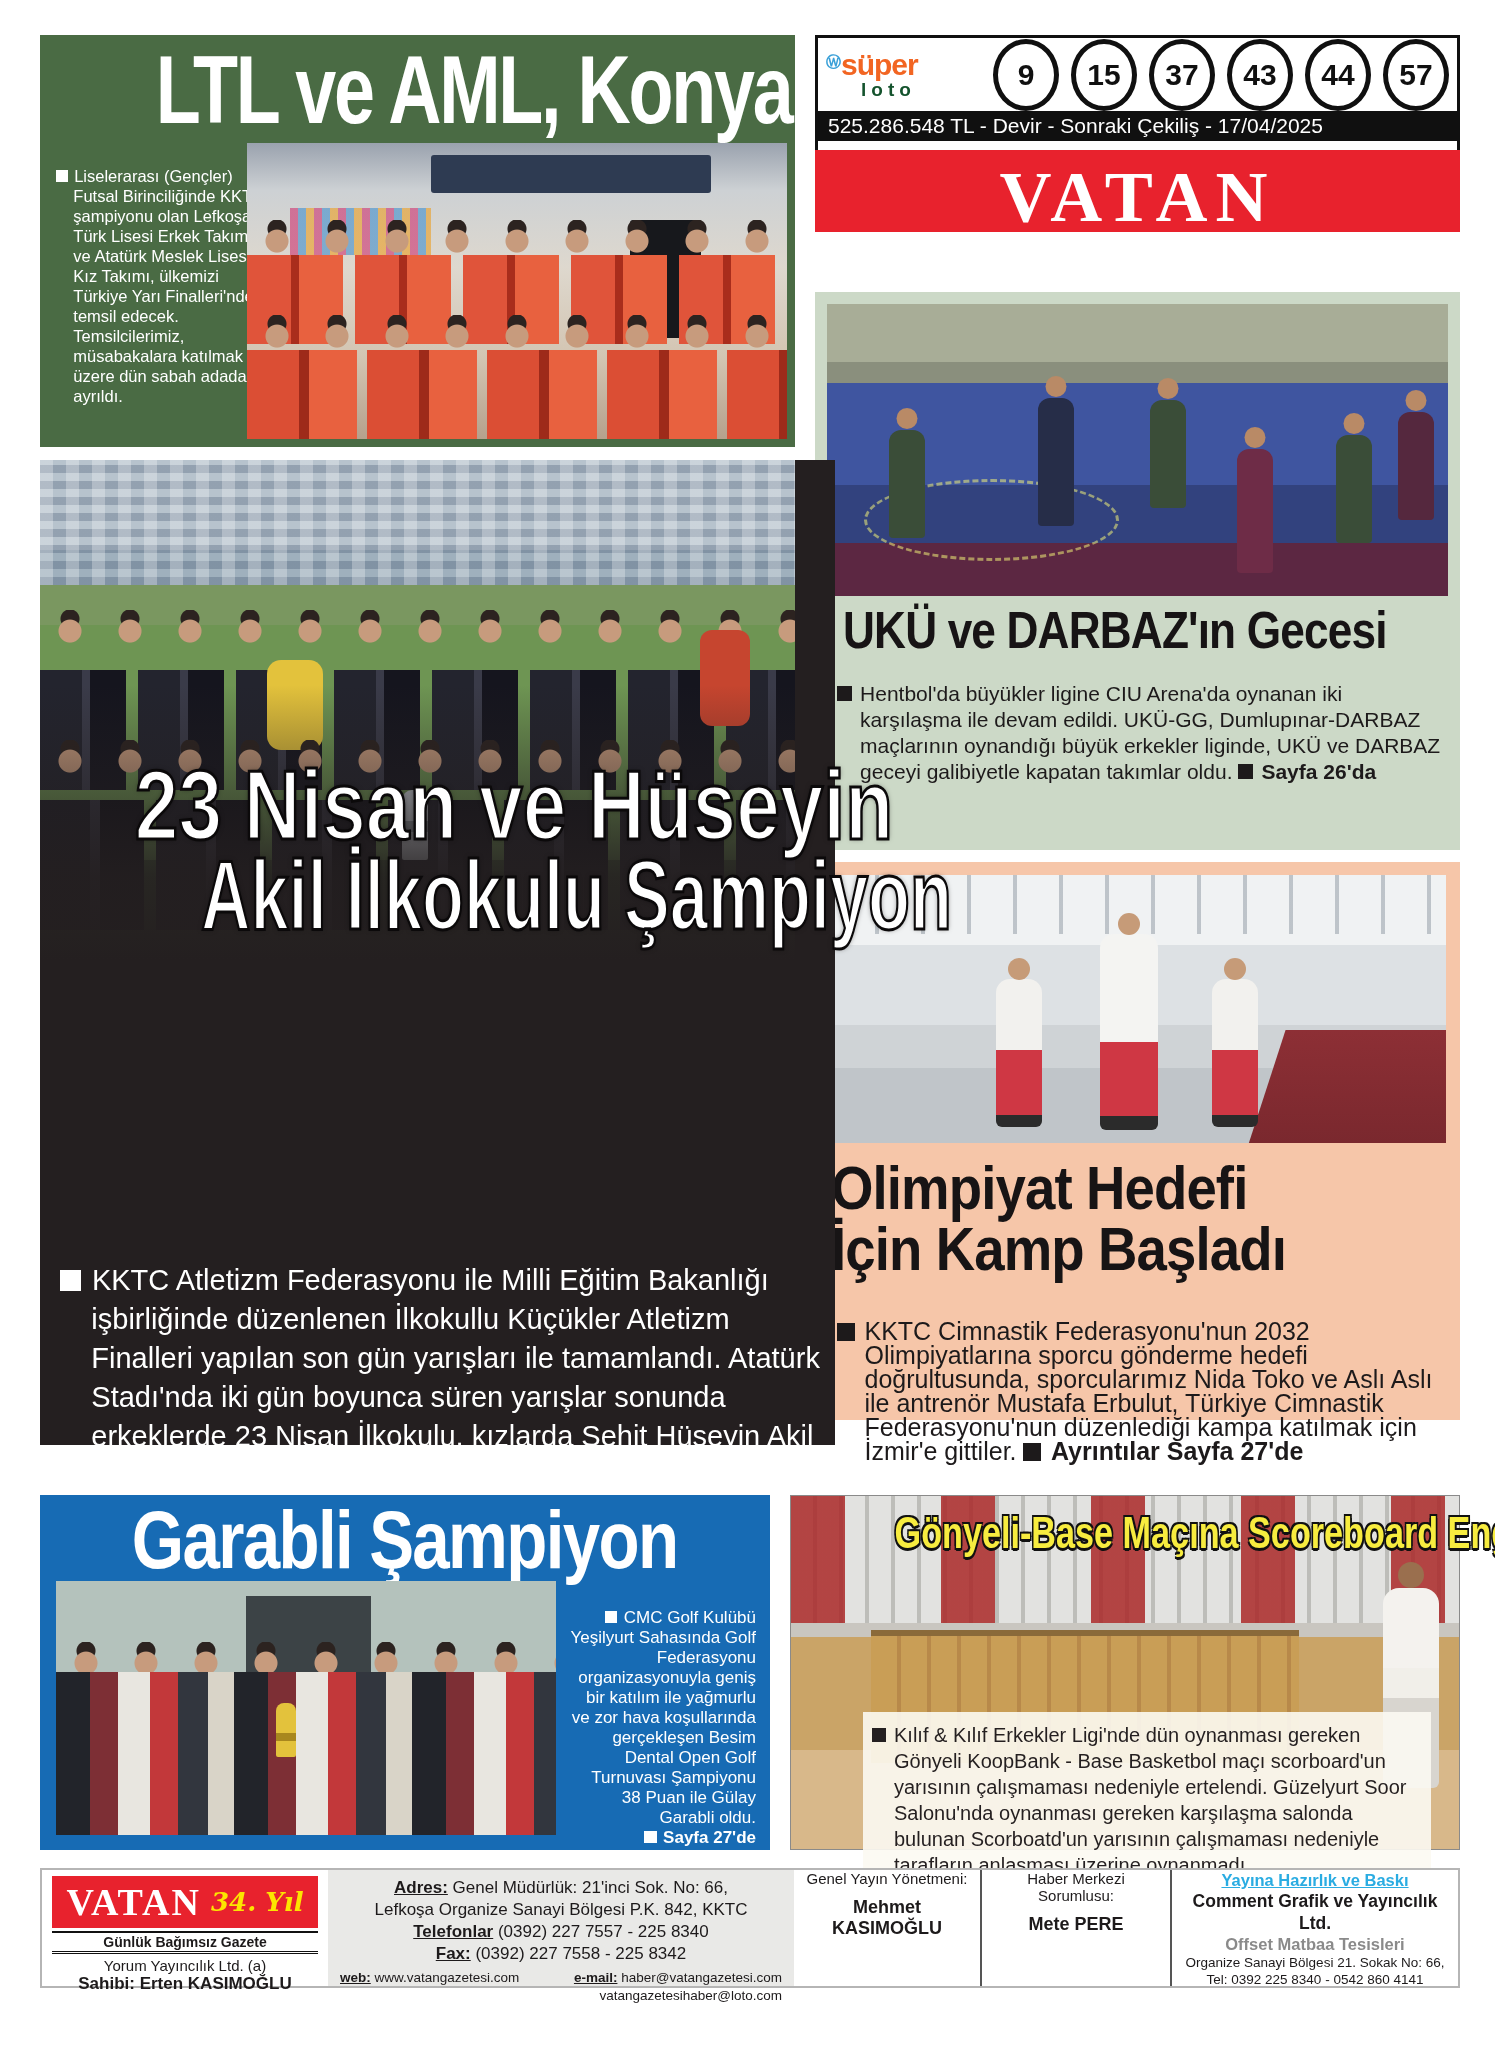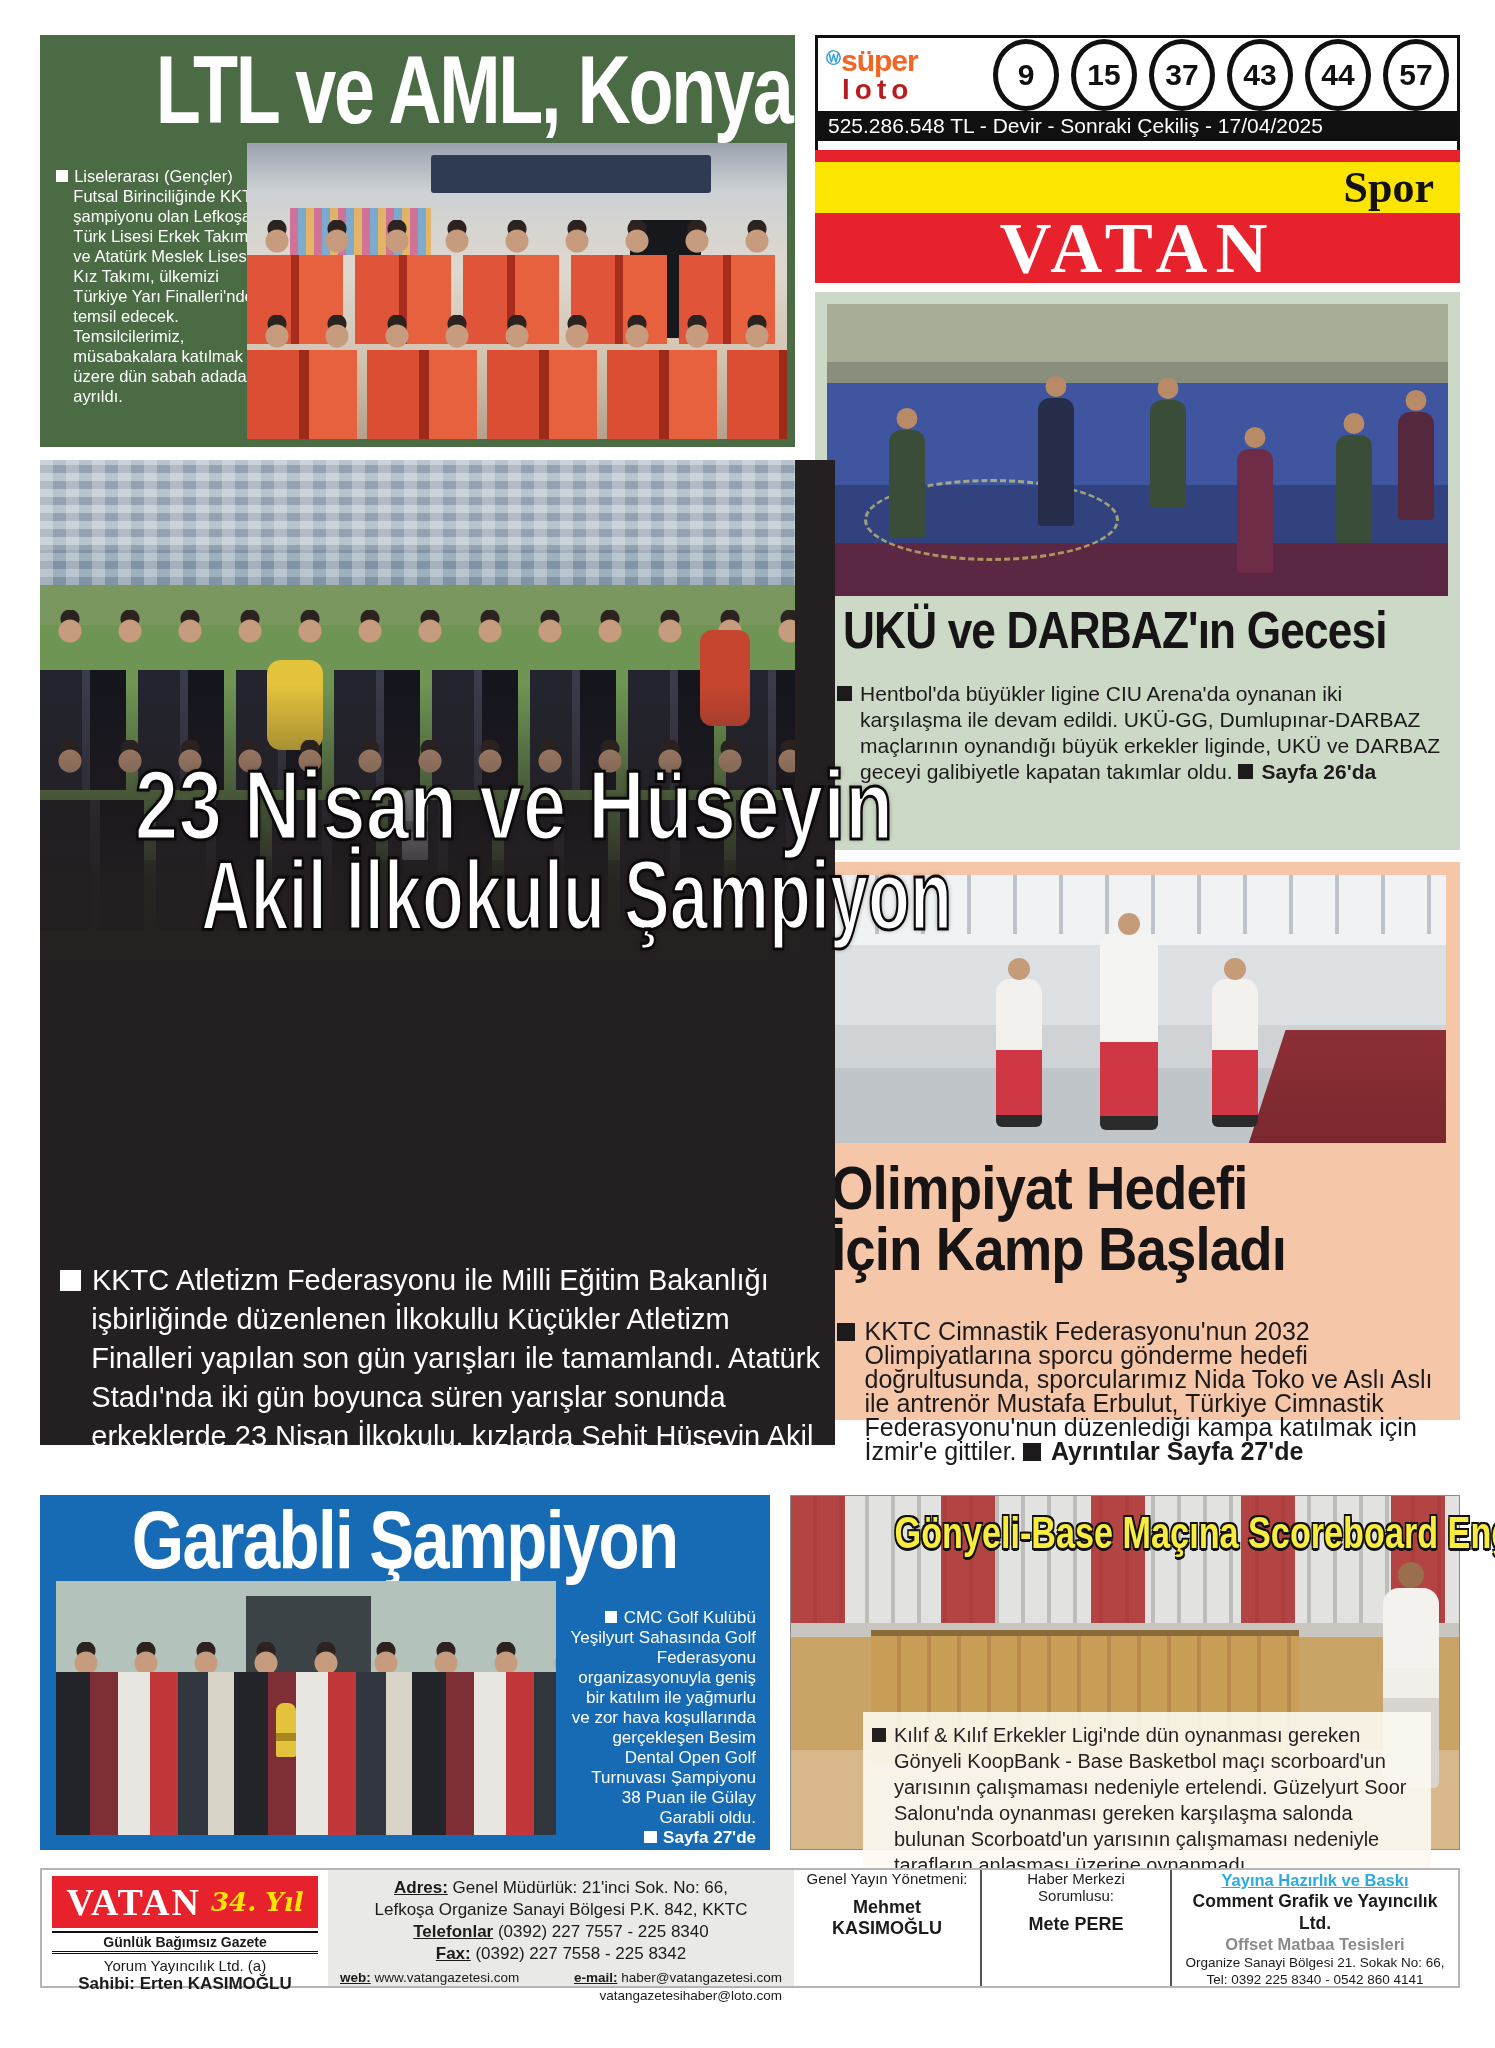--- a/index.html
+++ b/index.html
@@ -41,21 +41,21 @@
   .ph-futsal .row2h{top:58%;}
   .ph-futsal .row2{top:70%;height:30%;left:0;right:0;background:
      repeating-linear-gradient(90deg,#db4e34 0 52px,#9e2a1a 52px 62px,#e8613f 62px 110px,rgba(0,0,0,0) 110px 120px);}
 
   
   .lotto{left:815px;top:35px;width:645px;height:121px;border:3px solid #101010;box-sizing:border-box;background:#fff;}
   .lotto-top{display:flex;align-items:center;height:73px;padding:0 8px;}
   .loto-logo{width:120px;line-height:1;}
   .loto-w{color:#3aa0d8;font-size:15px;font-weight:bold;vertical-align:8px;}
   .loto-super{color:#f26522;font-weight:bold;font-size:30px;letter-spacing:-1px;}
-  .loto-loto{color:#b91c1c;font-weight:bold;font-size:28px;letter-spacing:5px;margin-left:16px;}
+  .loto-loto{color:#14532d;font-weight:bold;font-size:19px;letter-spacing:5px;margin-left:35px;}
   .balls{display:flex;flex:1;justify-content:flex-end;}
   .ball{width:56px;height:62px;border:5px solid #101010;border-radius:50%;background:#fff;color:#101010;
         display:flex;align-items:center;justify-content:center;font-size:30px;font-weight:bold;margin-left:12px;}
   .lotto-strip{height:30px;background:#101010;color:#fff;font-size:21px;display:flex;align-items:center;padding:0 10px;}
 
   
   .mast{left:815px;top:150px;width:645px;height:133px;}
   .mast-stripe{height:12px;background:#e8222d;}
   .mast-yellow{height:51px;background:#fce500;display:flex;align-items:center;justify-content:flex-end;padding-right:26px;box-sizing:border-box;}
   .mast-yellow span{font-family:"Liberation Serif",serif;font-weight:bold;font-size:44px;color:#121212;}
@@ -211,23 +211,20 @@
         <span class="ball">43</span>
         <span class="ball">44</span>
         <span class="ball">57</span>
       </div>
     </div>
     <div class="lotto-strip">525.286.548 TL - Devir - Sonraki Çekiliş - 17/04/2025</div>
   </section>
 
   <section class="abs mast">
     <div class="mast-stripe"></div>
-    <div class="mast-yellow">
-      <span>Spor</span>
-    </div>
     <div class="mast-red">
       <span>VATAN</span>
     </div>
   </section>
 
   <section class="abs hand-box">
     <div class="photo ph-hand">
       <i class="line"></i>
       <i class="fig" style="--c:#3a4d38;left:10%;bottom:20%"></i>
       <i class="fig" style="--c:#262d48;left:34%;bottom:24%;height:128px"></i>

